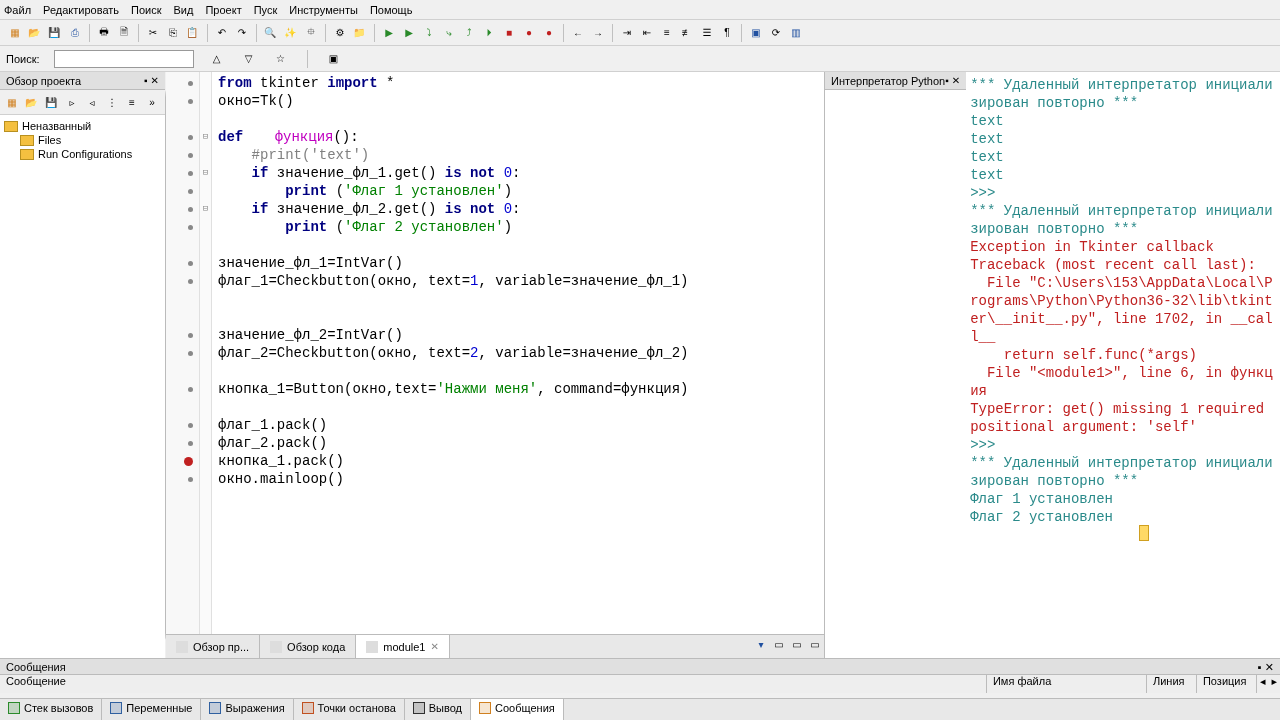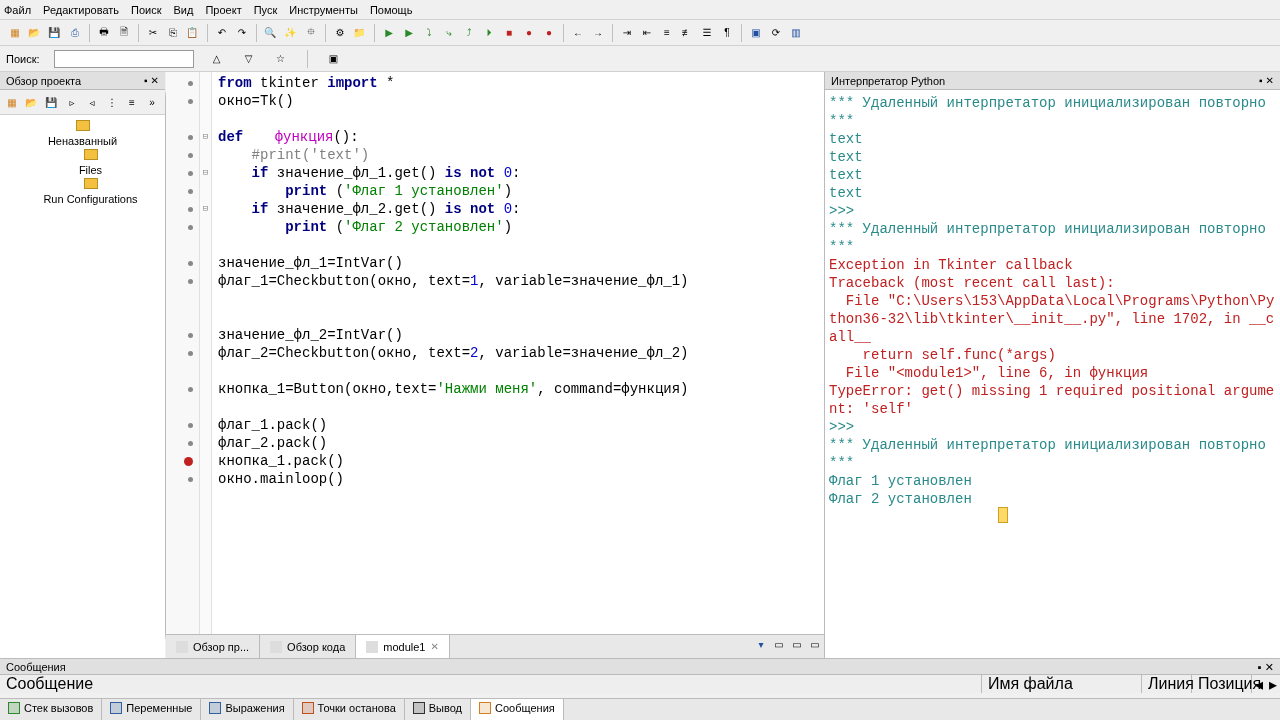--- a/index.html
+++ b/index.html
@@ -14,21 +14,21 @@
 .tb-btn.orange { color: #d08020; }
 .tb-btn.blue { color: #2050a0; }
 .searchbar { background: #f0f0f0; padding: 3px 6px; display: flex; gap: 14px; border-bottom: 1px solid #d0d0d0; height: 26px; align-items: center; }
 .searchbar input { width: 140px; height: 18px; border: 1px solid #999; font-size: 11px; padding: 0 3px; }
 .main { flex: 1; display: flex; overflow: hidden; }
 .sidebar { width: 166px; border-right: 1px solid #bbb; display: flex; flex-direction: column; background: #fff; border-radius: 25px; }
 .panel-hdr { background: #e0e0e0; padding: 2px 6px; display: flex; justify-content: space-between; align-items: center; border-bottom: 1px solid #bbb; height: 18px; font-size: 11px; }
 .panel-hdr .ctrls { display: flex; gap: 3px; font-size: 10px; }
 .side-tb { background: #f0f0f0; padding: 3px; display: flex; gap: 2px; border-bottom: 1px solid #d0d0d0; }
 .tree { flex: 1; padding: 4px; font-size: 11px; background: #fff; overflow: auto; }
-.tree-node { display: flex; align-items: center; gap: 4px; padding: 1px 0; cursor: pointer; flex-direction: column; }
+.tree-node { display: flex; align-items: center; gap: 4px; padding: 1px 0; cursor: pointer; }
 .tree-indent1 { padding-left: 16px; }
 .folder-icon { width: 14px; height: 11px; background: #f4c040; border: 1px solid #b89020; display: inline-block; }
 .editor-area { flex: 1; display: flex; flex-direction: column; overflow: hidden; }
 .editor-body { flex: 1; display: flex; background: #fff; overflow: auto; font-family: "Courier New", monospace; font-size: 14px; line-height: 18px; }
 .gutter { width: 34px; background: #f8f8f8; border-right: 1px solid #e0e0e0; padding-top: 2px; flex-shrink: 0; }
 .gutter-line { height: 18px; display: flex; align-items: center; justify-content: flex-end; padding-right: 6px; }
 .dot { width: 5px; height: 5px; border-radius: 50%; background: #888; }
 .bp { width: 9px; height: 9px; border-radius: 50%; background: #c02020; }
 .fold-col { width: 12px; border-right: 1px solid #e0e0e0; background: #fafafa; padding-top: 2px; flex-shrink: 0; }
 .fold-mark { height: 18px; display: flex; align-items: center; justify-content: center; font-size: 9px; color: #888; }
@@ -36,28 +36,28 @@
 .code-line { height: 18px; }
 .kw { color: #000080; font-weight: bold; }
 .fn { color: #c000c0; margin-left: 23px; }
 .cm { color: #808080; }
 .nm { color: #0000d0; }
 .str { color: #008000; }
 .editor-tabs { background: #e8e8e8; border-top: 1px solid #bbb; height: 24px; display: flex; align-items: stretch; }
 .tab { padding: 3px 10px; border-right: 1px solid #bbb; display: flex; align-items: center; gap: 5px; background: #e8e8e8; cursor: pointer; font-size: 11px; }
 .tab.active { background: #fff; }
 .tab-close { font-size: 10px; color: #888; }
-.right-panel { width: 456px; border-left: 1px solid #bbb; display: flex; flex-direction: column; background: #fff; }
+.right-panel { width: 456px; border-left: 1px solid #bbb; display: flex; flex-direction: row; background: #fff; }
 .console { flex: 1; padding: 4px 4px; font-family: "Courier New", monospace; font-size: 14px; line-height: 18px; overflow: auto; white-space: pre-wrap; word-break: break-all; }
 .c-teal { color: #2a8a8a; }
 .c-red { color: #c02020; }
 .c-cursor { display: inline-block; width: 8px; height: 14px; background: #ffd966; outline: 1px solid #d0a020; }
 .messages { border-top: 1px solid #bbb; background: #f0f0f0; height: 40px; }
 .msg-hdr { background: #e0e0e0; padding: 2px 6px; display: flex; justify-content: space-between; border-bottom: 1px solid #bbb; height: 16px; font-size: 11px; }
-.msg-cols { display: flex; background: #eee; height: 18px; font-size: 16px; }
+.msg-cols { display: flex; background: #eee; height: 18px; font-size: 11px; }
 .msg-col { border-right: 1px solid #bbb; padding: 0 6px; }
 .bottom-tabs { background: #e8e8e8; border-top: 1px solid #bbb; height: 22px; display: flex; align-items: stretch; }
 .btab { padding: 3px 8px; border-right: 1px solid #bbb; display: flex; align-items: flex-start; gap: 4px; font-size: 11px; cursor: pointer; }
 .btab.active { background: #fff; }
 .btab-icon { width: 12px; height: 12px; display: inline-block; border: 1px solid; }
 </style>
 </head>
 <body>
 
 <div class="menubar">

